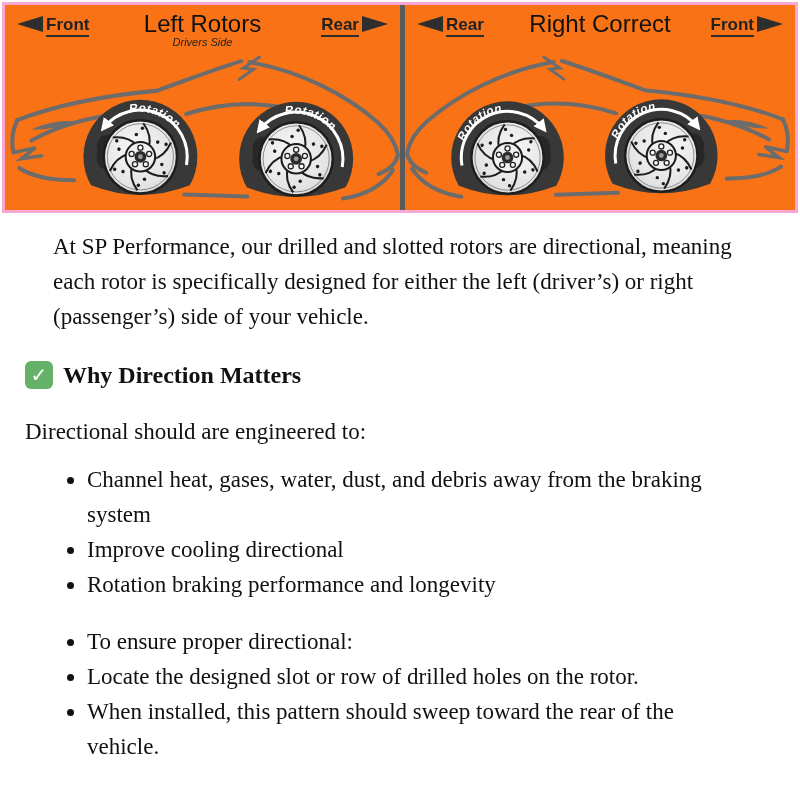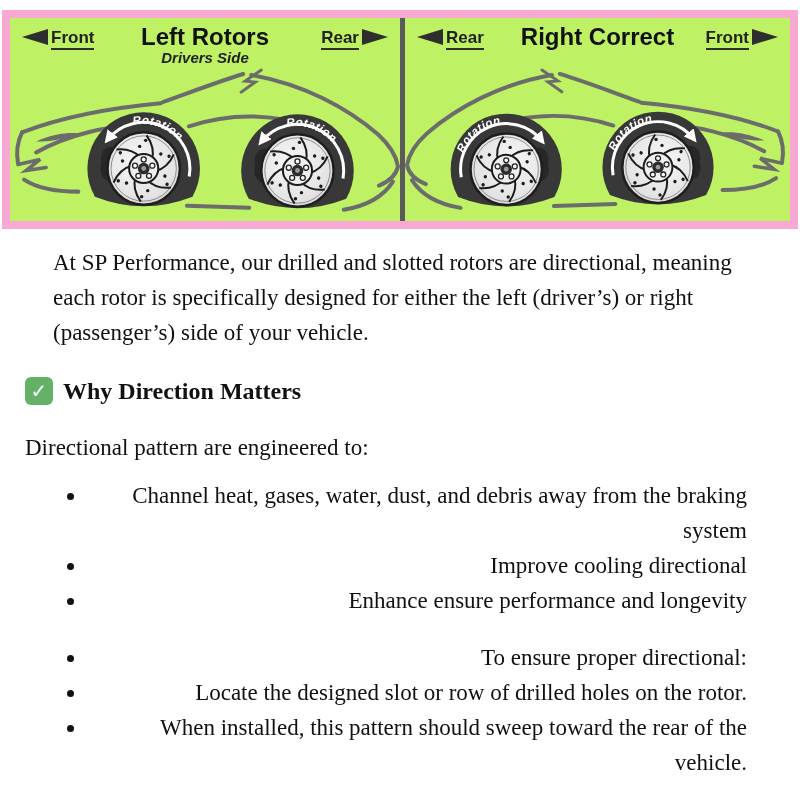--- a/index.html
+++ b/index.html
@@ -1,44 +1,44 @@
 <!DOCTYPE html>
 <html><head>
 <meta charset="utf-8">
 <style>
   * { margin:0; padding:0; box-sizing:border-box; }
   html,body { width:800px; background:#ffffff; font-family:"Liberation Serif", serif; color:#111; }
 
   
-  .diagram { display:flex; border:8px solid #f9a8d4; margin:10px 2px 16px 2px; background:#bef264; }
+  .diagram { display:flex; border:3px solid #f9a8d4; margin:2px 2px 16px 2px; background:#f97316; }
   .panel { flex:1 1 50%; min-width:0; }
   .panel + .panel { border-left:5px solid #5a5a5a; }
 
   .panel-head { position:relative; height:50px; padding-top:6px; text-align:center; }
-  .panel-title { font-family:"Liberation Sans", sans-serif; font-weight:bold; font-size:24px; line-height:25px; color:#111; letter-spacing:0px; }
-  .panel-subtitle { font-family:"Liberation Sans", sans-serif; font-weight:bold; font-style:italic; font-size:15px; color:#222; }
+  .panel-title { font-family:"Liberation Sans", sans-serif; font-weight:normal; font-size:24px; line-height:25px; color:#111; letter-spacing:0px; }
+  .panel-subtitle { font-family:"Liberation Sans", sans-serif; font-weight:normal; font-style:italic; font-size:11px; color:#222; }
   .dir { position:absolute; top:10px; font-family:"Liberation Sans", sans-serif; font-weight:bold; font-size:17px; color:#222; white-space:nowrap; }
   .dir-left { left:12px; }
   .dir-right { right:12px; }
   .dir-label { border-bottom:2.5px solid #2e2e2e; padding-bottom:1px; }
   .tri { display:inline-block; width:0; height:0; border-top:8px solid transparent; border-bottom:8px solid transparent; vertical-align:middle; margin-bottom:3px; }
   .tri-left { border-right:26px solid #2e2e2e; margin-right:3px; }
   .tri-right { border-left:26px solid #2e2e2e; margin-left:3px; }
 
   .car-svg { display:block; width:100%; height:auto; }
 
   
   .article { padding:0 25px; font-size:23px; line-height:35px; }
   .article p.intro { max-width:715px; margin-bottom:26px;margin-left:28px; }
   h2.sec-head { font-size:24px; line-height:30px; margin:26px 0 24px 0; display:flex; align-items:center; gap:10px; }
   h2.bold-head { font-weight:bold; }
   h2.reg-head { font-weight:normal; }
   .lead { margin-bottom:13px; }
   ul.blist { list-style:disc outside; padding-left:62px; margin:0 0 12px 0; }
-  ul.blist li { max-width:660px;text-align:right; }
+  ul.blist li { max-width:660px; }
   .sec2 ul.blist { margin-top:22px; }
 
   
   .chk-icon { width:28px; height:28px; flex:0 0 28px; background:#65b168; border-radius:6px; color:#fff;
               display:inline-flex; align-items:center; justify-content:center;
               font-family:"DejaVu Sans", sans-serif; font-size:20px; font-weight:bold; }
   
   .mag-icon { position:relative; width:27px; height:27px; flex:0 0 27px; display:inline-block; }
   .mag-icon::before { content:''; position:absolute; top:1px; left:7px; width:13px; height:13px;
                       border:3.5px solid #8fa6bd; border-radius:50%; background:#d6e9f8; }
@@ -190,26 +190,26 @@
 
 <div class="article">
 
   <p class="intro">At SP Performance, our drilled and slotted rotors are directional, meaning each rotor is specifically designed for either the left (driver’s) or right (passenger’s) side of your vehicle.</p>
 
   <h2 class="sec-head bold-head">
     <span class="chk-icon">✓</span>
     <span>Why Direction Matters</span>
   </h2>
 
-  <p class="lead">Directional pattern are engineered to:</p>
+  <p class="lead">Directional should are engineered to:</p>
 
   <ul class="blist">
     <li>Channel heat, gases, water, dust, and debris away from the braking system</li>
     <li>Improve cooling directional</li>
-    <li>Enhance ensure performance and longevity</li>
+    <li>Rotation braking performance and longevity</li>
   </ul>
 
   <div class="sec2">
 
     <ul class="blist">
       <li>To ensure proper directional:</li>
       <li>Locate the designed slot or row of drilled holes on the rotor.</li>
       <li>When installed, this pattern should sweep toward the rear of the vehicle.</li>
     </ul>
   </div>

